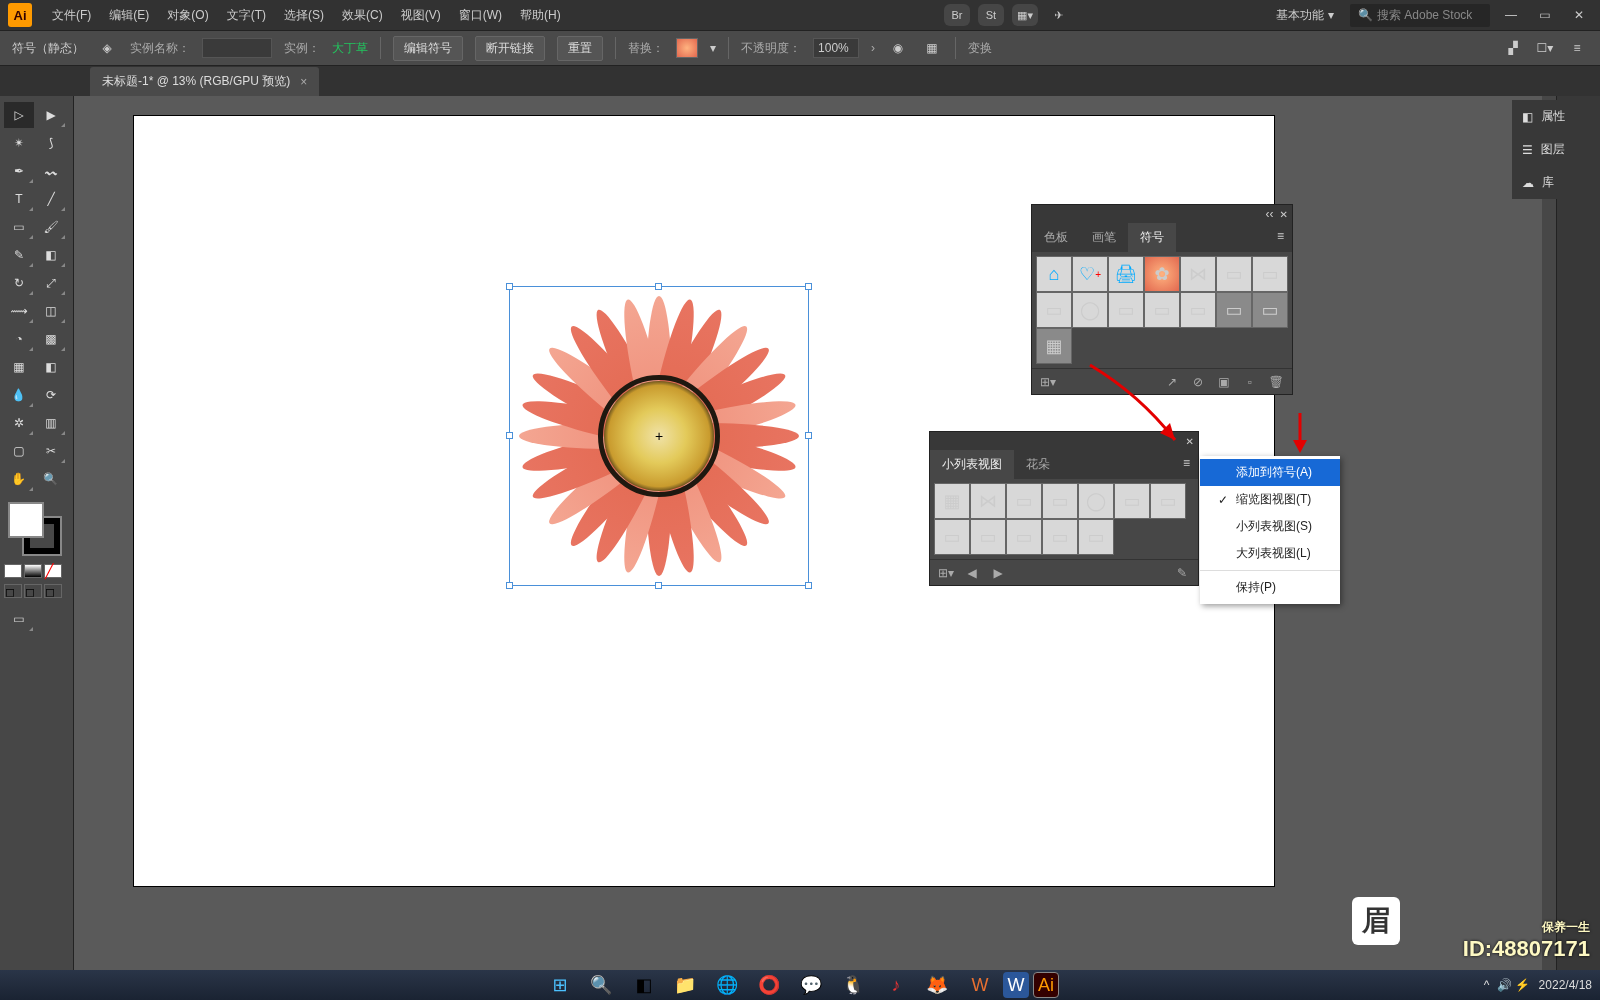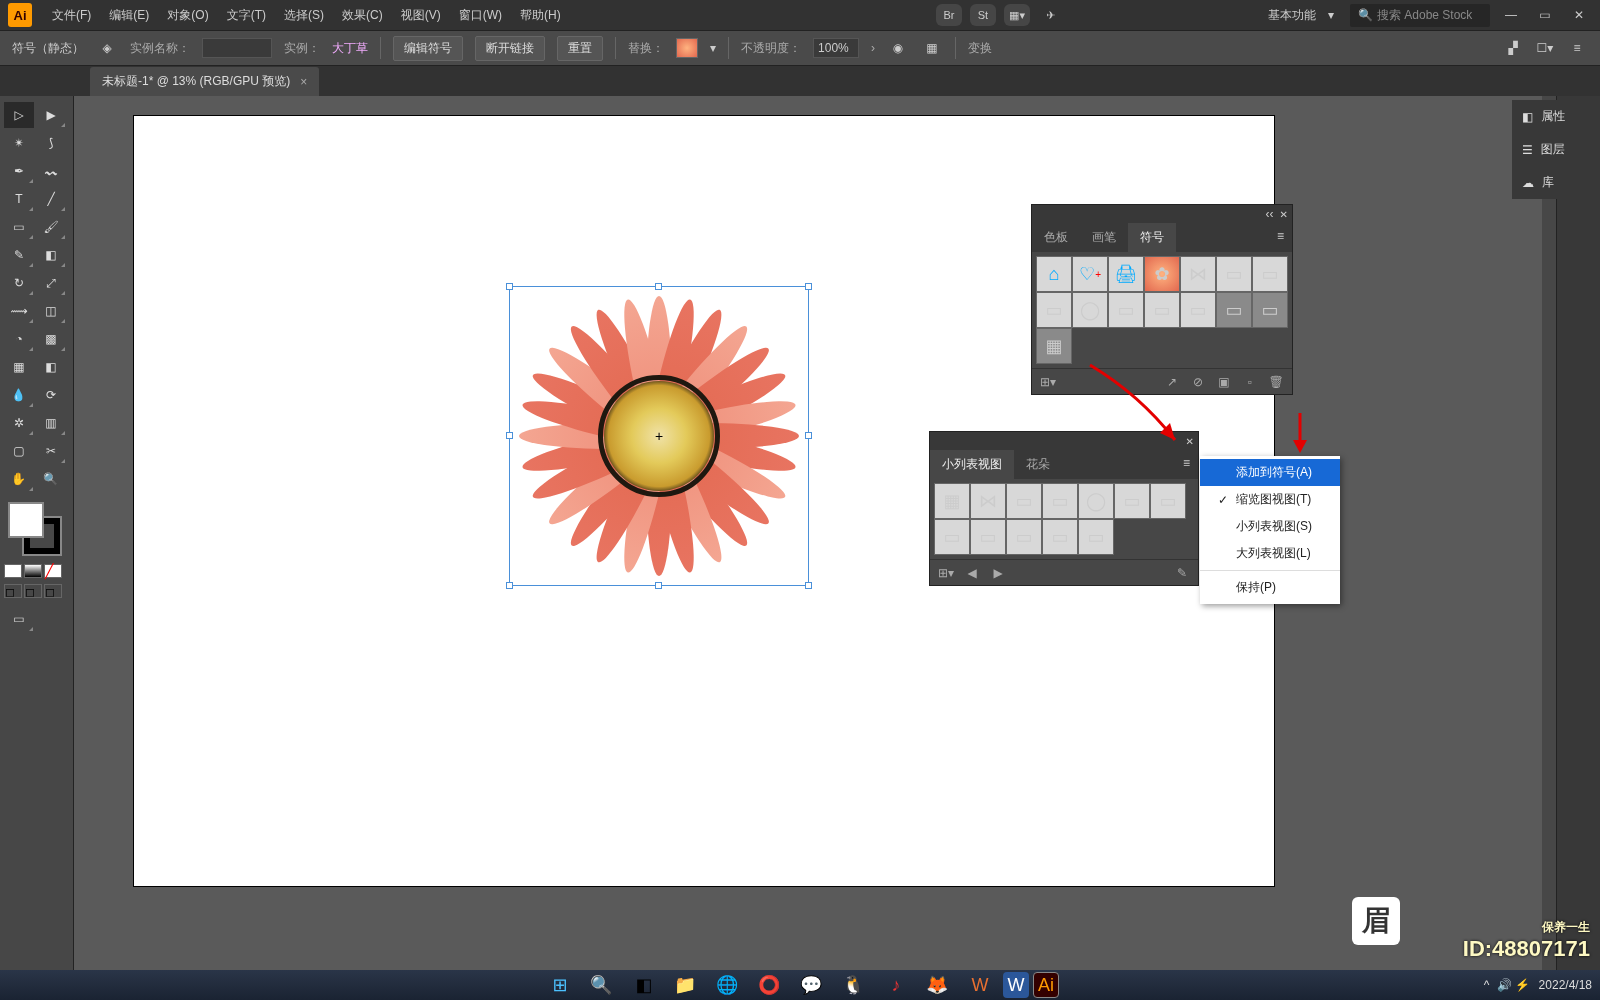--- a/index.html
+++ b/index.html
@@ -2,21 +2,21 @@
 <html><head>
 <meta charset="utf-8">
 <style>
 *{margin:0;padding:0;box-sizing:border-box;font-family:"Microsoft YaHei",sans-serif;font-size:12px;user-select:none}
 body{background:#323232;width:1600px;height:1000px;overflow:hidden;position:relative}
 .menubar{height:30px;background:#323232;display:flex;align-items:center;padding:0 8px;gap:2px}
 .ai-logo{width:24px;height:24px;background:#ff9a00;color:#330000;font-weight:bold;font-size:13px;display:flex;align-items:center;justify-content:center;border-radius:3px;margin-right:10px}
 .menu-item{color:#ccc;padding:4px 8px;cursor:pointer}
 .menubar-right{margin-left:auto;display:flex;align-items:center;gap:8px}
 .mb-icon{width:26px;height:22px;background:#464646;color:#ccc;display:flex;align-items:center;justify-content:center;font-size:11px;border-radius:6px}
-.workspace-sel{color:#ccc;padding:3px 8px;display:flex;align-items:center;gap:12px}
+.workspace-sel{color:#ccc;padding:3px 8px;display:flex;align-items:center;gap:4px}
 .search-box{background:#262626;color:#888;padding:3px 8px;width:140px;display:flex;align-items:center;gap:4px;border-radius:2px}
 .win-btn{width:26px;height:20px;color:#ccc;display:flex;align-items:center;justify-content:center}
 .control-bar{height:36px;background:#4a4a4a;border-top:1px solid #222;border-bottom:1px solid #222;display:flex;align-items:center;padding:0 12px;gap:12px;color:#aaa}
 .cb-label{color:#ccc}
 .cb-input{background:#3a3a3a;border:1px solid #555;height:20px;width:70px;color:#ccc;padding:0 4px}
 .cb-btn{background:#555;border:1px solid #666;padding:3px 10px;color:#ddd;border-radius:2px}
 .cb-sep{width:1px;height:22px;background:#666}
 .cb-thumb{width:22px;height:20px;background:radial-gradient(circle,#ffb380,#e2684f);border:1px solid #666}
 .cb-icon{width:22px;height:20px;color:#ccc;display:flex;align-items:center;justify-content:center}
 .right-icons{margin-left:auto;display:flex;gap:10px}
@@ -113,21 +113,21 @@
     <div class="win-btn">✕</div>
   </div>
 </div>
 
 <div class="control-bar">
   <span class="cb-label">符号（静态）</span>
   <span class="cb-icon">◈</span>
   <span>实例名称：</span>
   <input class="cb-input" value="" style="">
   <span>实例：</span>
-  <span style="color:#f0abfc;">大丁草</span>
+  <span style="color:#22c55e;">大丁草</span>
   <div class="cb-sep"></div>
   <div class="cb-btn">编辑符号</div>
   <div class="cb-btn">断开链接</div>
   <div class="cb-btn">重置</div>
   <div class="cb-sep"></div>
   <span>替换：</span>
   <div class="cb-thumb"></div>
     <span style="color:#ccc">▾</span>
   <div class="cb-sep"></div>
   <span>不透明度：</span>

